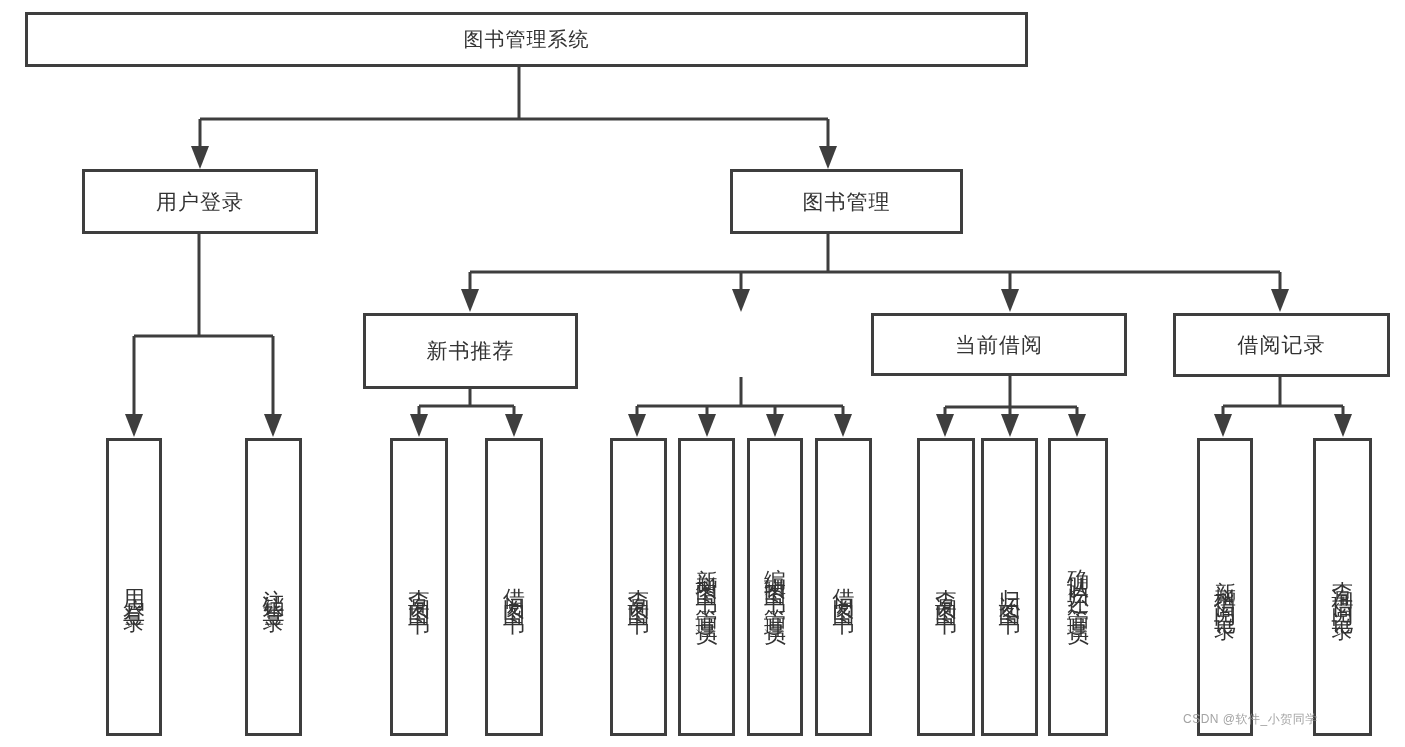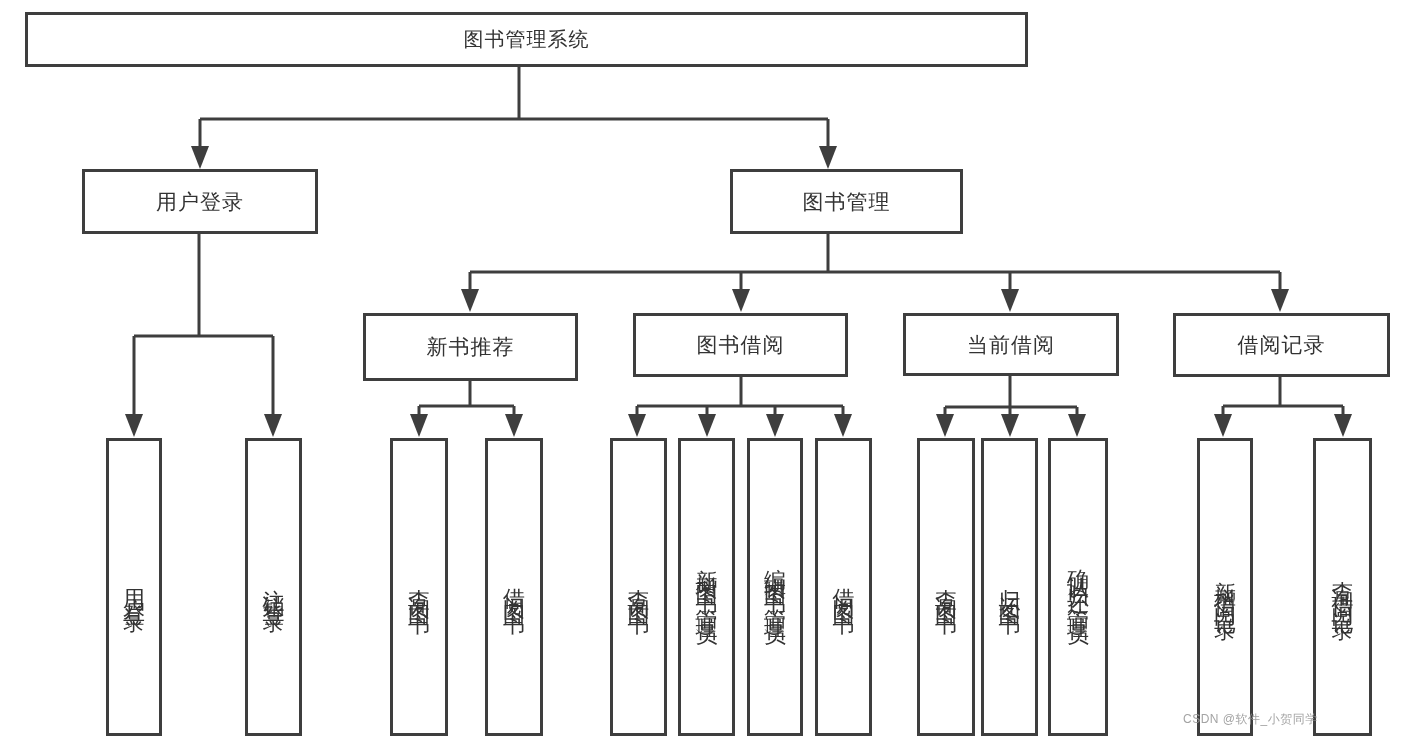--- a/index.html
+++ b/index.html
@@ -98,23 +98,22 @@
       <polygon points="1214,414 1232,414 1223,437"></polygon>
       <polygon points="1334,414 1352,414 1343,437"></polygon>
     </g>
   </svg>
 
   <div class="node hnode root-node" style="left:17px; top:12px; width:1003px; height:55px;margin-left:8px;">图书管理系统</div>
 
   <div class="node hnode" style="left:82px; top:169px; width:236px; height:65px;">用户登录</div>
   <div class="node hnode" style="left:730px; top:169px; width:233px; height:65px;">图书管理</div>
 
-  <div class="node hnode" style="left:363px; top:313px; width:215px; height:68px;">新书推荐</div>
-  <div class="node hnode" style="left:633px; top:313px; width:215px; height:64px;">图书借阅</div>
-  <div class="node hnode" style="left:903px; top:313px; width:216px; height:63px;">当前借阅</div>
+  <div class="node hnode" style="left:363px; top:313px; width:215px; height:76px;">新书推荐</div>
+  <div class="node hnode" style="left:871px; top:313px; width:256px; height:63px;">当前借阅</div>
   <div class="node hnode" style="left:1173px; top:313px; width:217px; height:64px;">借阅记录</div>
 
   <div class="node vnode" style="left:106px; top:438px; width:56px; height:298px;">用户登录</div>
   <div class="node vnode" style="left:245px; top:438px; width:57px; height:298px;">注销登录</div>
 
   <div class="node vnode" style="left:390px; top:438px; width:58px; height:298px;">查询图书</div>
   <div class="node vnode" style="left:485px; top:438px; width:58px; height:298px;">借阅图书</div>
 
   <div class="node vnode" style="left:610px; top:438px; width:57px; height:298px;">查询图书</div>
   <div class="node vnode" style="left:678px; top:438px; width:57px; height:298px;">新增图书（管理员）</div>

